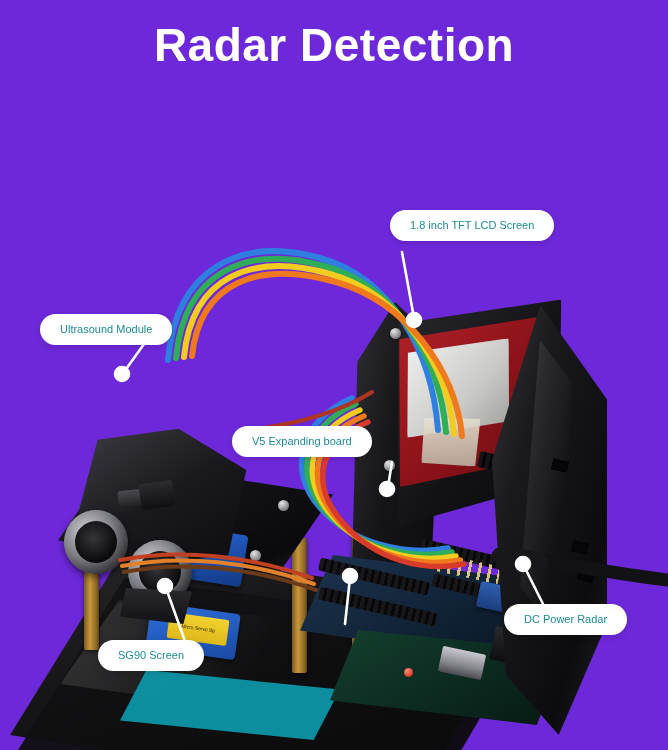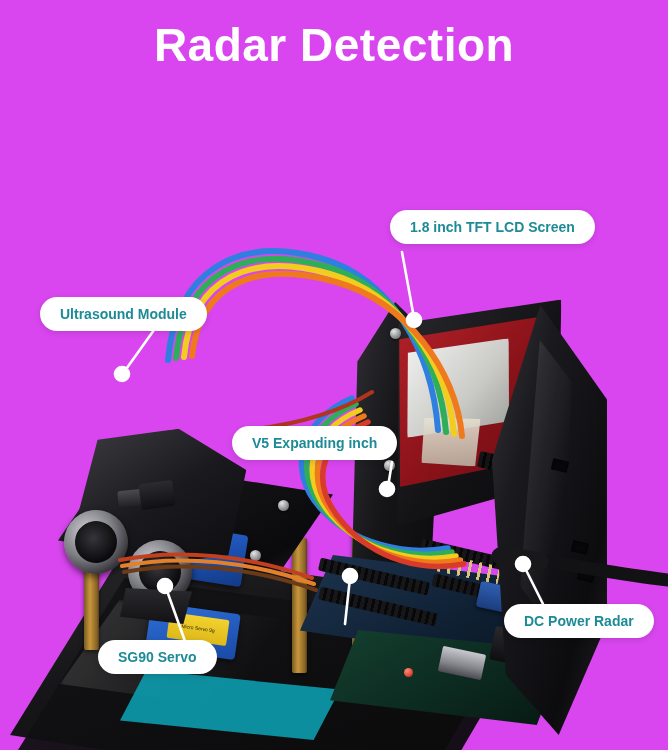--- a/index.html
+++ b/index.html
@@ -2,21 +2,21 @@
 <html><head>
 <meta charset="utf-8">
 <style>
   html,body{margin:0;padding:0;}
   body{
     width:668px;height:750px;overflow:hidden;
     background:#0d9cae;
     font-family:"Liberation Sans",sans-serif;
     position:relative;
   }
-  #stage{position:relative;width:668px;height:750px;overflow:hidden;background:#d946ef;}
+  #stage{position:relative;width:668px;height:750px;overflow:hidden;background:#6d28d9;}
 
   
   .title{
     position:absolute;left:0;top:18px;width:668px;text-align:center;
     font-size:46px;font-weight:bold;color:#ffffff;letter-spacing:.5px;
   }
   .subtitle{
     position:absolute;left:0;top:88px;width:668px;text-align:center;
     font-size:15.5px;color:#f2fbfc;font-weight:400;
   }
@@ -228,21 +228,21 @@
   }
   .lcd-hdr{
     left:478px;top:328px;width:68px;height:16px;transform:rotate(12deg);
     background:repeating-linear-gradient(90deg,#141417 0 4px,#060608 4px 7px);
     border-radius:2px;
   }
 
   
   .pill{
     position:absolute;background:#ffffff;border-radius:30px;
-    color:#1d8b96;font-weight:bold;font-size:14px;
+    color:#1d8b96;font-weight:normal;font-size:11px;
     padding:9px 20px;white-space:nowrap;
     box-shadow:0 2px 6px rgba(0,0,0,.13);
     line-height:1.15;
   }
   svg.leads{position:absolute;left:0;top:0;width:668px;height:750px;pointer-events:none;}
 </style>
 </head>
 <body>
 
 <div id="stage">
@@ -355,22 +355,22 @@
       <path d="M345,624 L350,578" fill="none"></path>
       <circle cx="350" cy="576" r="7"></circle>
 
       <path d="M186,644 L166,588" fill="none"></path>
       <circle cx="165" cy="586" r="7"></circle>
     </g>
   </svg>
 
   <div class="pill" style="left:390px;top:210px;">1.8 inch TFT LCD Screen</div>
 
-  <div class="pill" style="left:40px;top:297px;">Ultrasound Module</div>
-
-  <div class="pill" style="left:232px;top:426px;">V5 Expanding inch</div>
+  <div class="pill" style="left:40px;top:314px;">Ultrasound Module</div>
+
+  <div class="pill" style="left:232px;top:426px;">V5 Expanding board</div>
 
   <div class="pill" style="left:504px;top:604px;">DC Power Radar</div>
 
 
-  <div class="pill" style="left:98px;top:640px;">SG90 Servo</div>
+  <div class="pill" style="left:98px;top:640px;">SG90 Screen</div>
 
 </div>
 
 </body></html>

